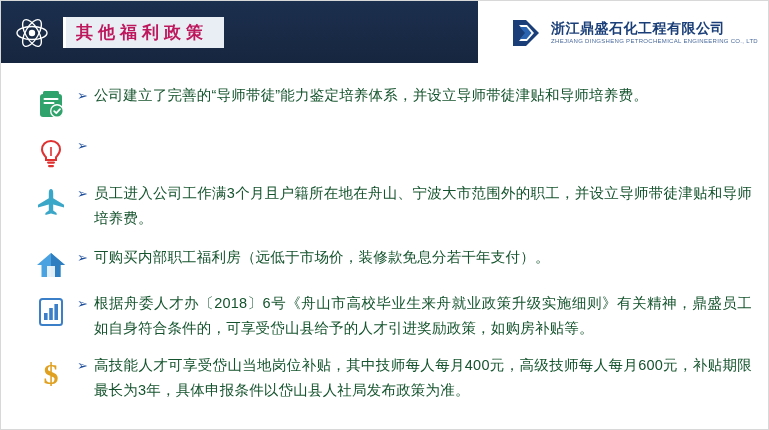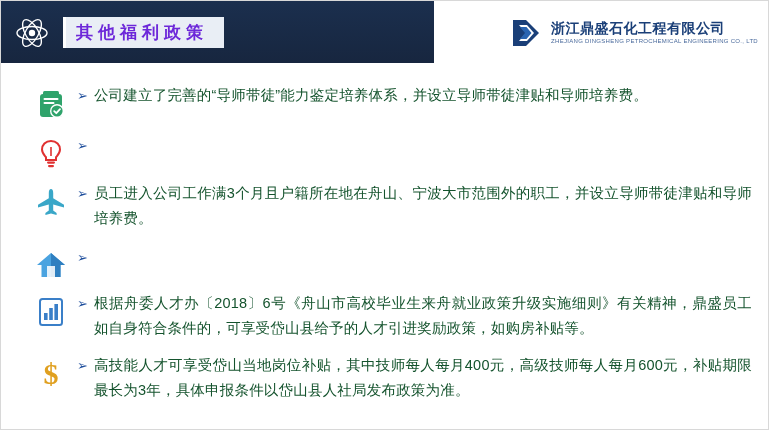--- a/index.html
+++ b/index.html
@@ -28,39 +28,39 @@
     left: 0;
     top: 0;
     width: 769px;
     height: 62px;
     background: linear-gradient(180deg, #1b2f4e 0%, #17263f 100%);
   }
   .header-right-block {
     position: absolute;
     right: 0;
     top: 0;
-    width: 336px;
+    width: 292px;
     height: 62px;
     background: #ffffff;
   }
   .header-title-band {
     position: absolute;
     left: 62px;
     top: 16px;
     height: 31px;
     padding: 0 16px 0 10px;
     display: flex;
     align-items: center;
     background: #e9eef5;
     border-left: 3px solid #ffffff;
   }
   .header-title {
     font-size: 17px;
     letter-spacing: 5px;
-    color: #6d28d9;
+    color: #be185d;
     font-weight: bold;
     white-space: nowrap;
   }
   .atom-icon {
     position: absolute;
     left: 14px;
     top: 15px;
     width: 34px;
     height: 34px;
   }
@@ -232,20 +232,21 @@
     <div class="row r3">
       <div class="icon-cell">
         <svg width="30" height="28" viewBox="0 0 30 28">
           <path d="M15 2 L29 14 L24.5 14 L24.5 26 L5.5 26 L5.5 14 L1 14 Z" fill="#4aa3e0"></path>
           <path d="M15 2 L29 14 L24.5 14 L24.5 26 L15 26 Z" fill="#2f7fc0"></path>
           <rect x="11" y="15" width="8" height="11" fill="#ffffff" opacity="0.85"></rect>
         </svg>
       </div>
       <div class="text-cell">
         <span class="bullet">➢</span>
+        <span class="para">可购买内部职工福利房（远低于市场价，装修款免息分若干年支付）。</span>
       </div>
     </div>
 
     <div class="row r4">
       <div class="icon-cell">
         <svg width="26" height="30" viewBox="0 0 26 30">
           <rect x="2" y="2" width="22" height="26" rx="2.5" fill="none" stroke="#3a7fc8" stroke-width="2"></rect>
           <rect x="6" y="16" width="3.6" height="7" fill="#3a7fc8"></rect>
           <rect x="11.2" y="11" width="3.6" height="12" fill="#3a7fc8"></rect>
           <rect x="16.4" y="7" width="3.6" height="16" fill="#3a7fc8"></rect>

